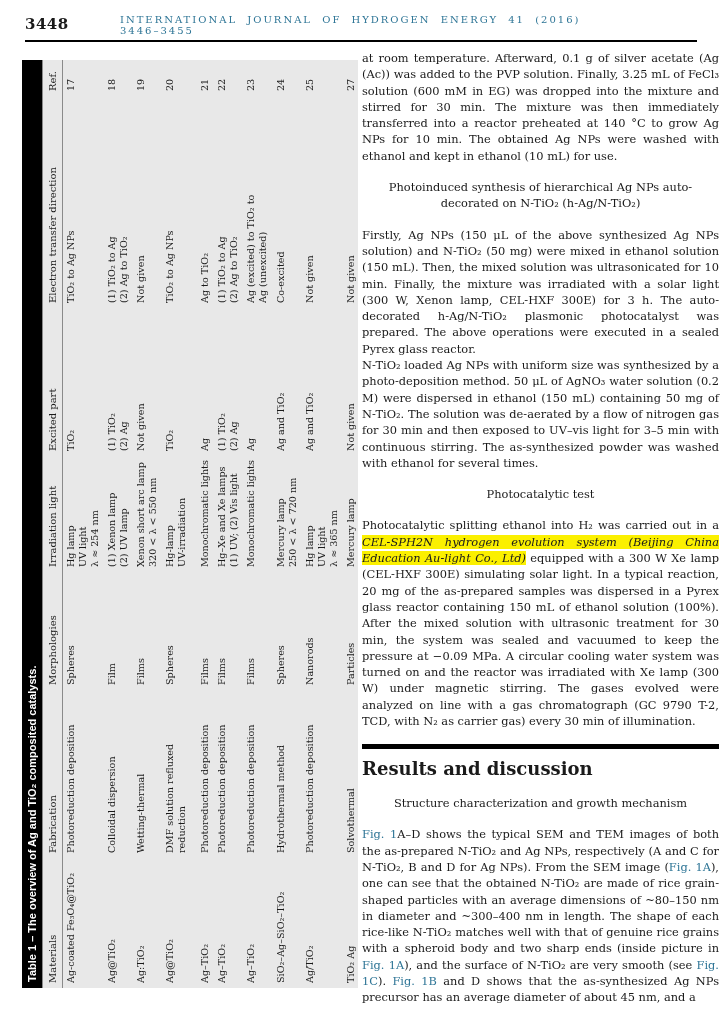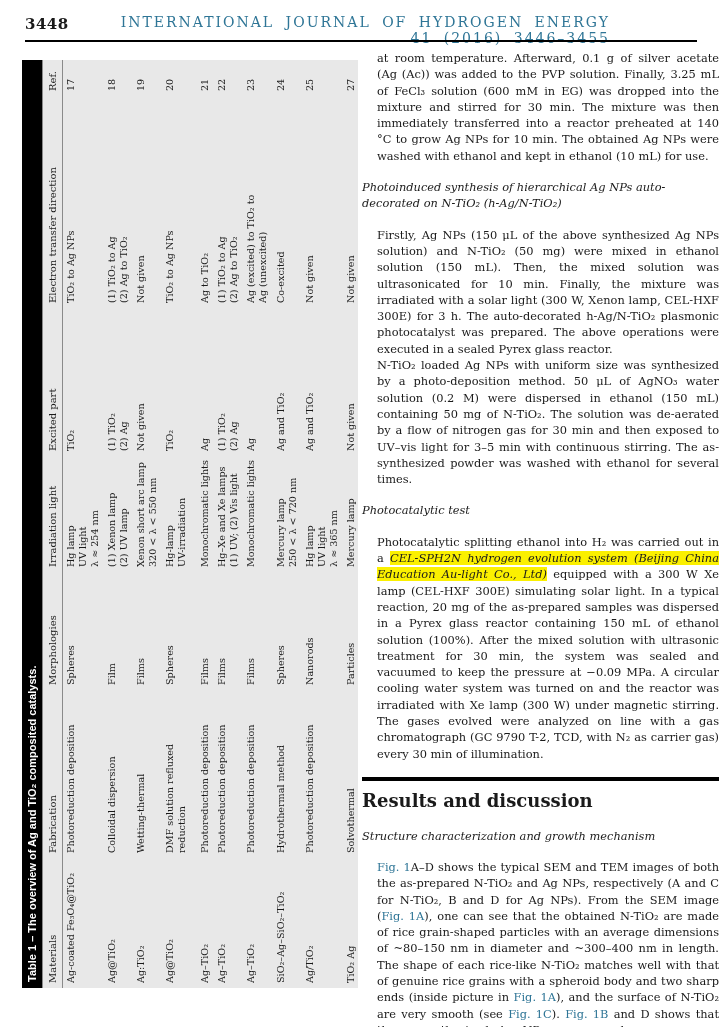--- a/index.html
+++ b/index.html
@@ -13,21 +13,21 @@
     width:722px;height:1027px;position:relative;overflow:hidden;
     font-family:"DejaVu Serif", serif;color:#1a1a1a;
   }
   
   .page-number{
     position:absolute;left:25px;top:9px;
     font-size:15px;font-weight:bold;letter-spacing:.5px;margin-top:6px;
   }
   .journal-title{
     position:absolute;left:120px;top:14px;width:490px;
-    text-align:right;font-size:14px;color:var(--accent);
+    text-align:left;font-size:10px;color:var(--accent);
     letter-spacing:2px;word-spacing:5px;text-transform:uppercase;
   }
   .header-rule{
     position:absolute;left:25px;top:40px;width:672px;height:2px;background:#000;
   }
   
   .table-region{
     position:absolute;left:22px;top:60px;width:336px;height:928px;overflow:hidden;
   }
   .table-inner{
@@ -67,23 +67,23 @@
   tbody tr:nth-child(6) td{height:28px}
   tbody tr:nth-child(7) td{height:30px}
   tbody tr:nth-child(8) td{height:25px}
   tbody tr:nth-child(9) td{height:38px}
   tbody tr:nth-child(10) td{height:30px}
   
   .article-col{
     position:absolute;left:362px;top:50px;width:357px;
     font-size:11.4px;line-height:16.3px;
   }
-  .article-col p.body{ text-align:justify;margin-left:15px; }
+  .article-col p.body{ text-align:justify; }
   .subhead{
-    font-style:italic;margin:15px 0 15px 0;text-align:left;
+    margin:15px 0 15px 0;text-align:center;
   }
   .hl{ background:var(--hl);font-style:italic; }
   .rule-thick{
     height:4.5px;background:#000;margin:15px 0 12px 0;
   }
   .sect{
     font-size:18px;font-weight:bold;margin:0 0 18px 0;
     font-family:"DejaVu Serif", serif;
   }
   .fig-link{ color:var(--accent); cursor:pointer; }

